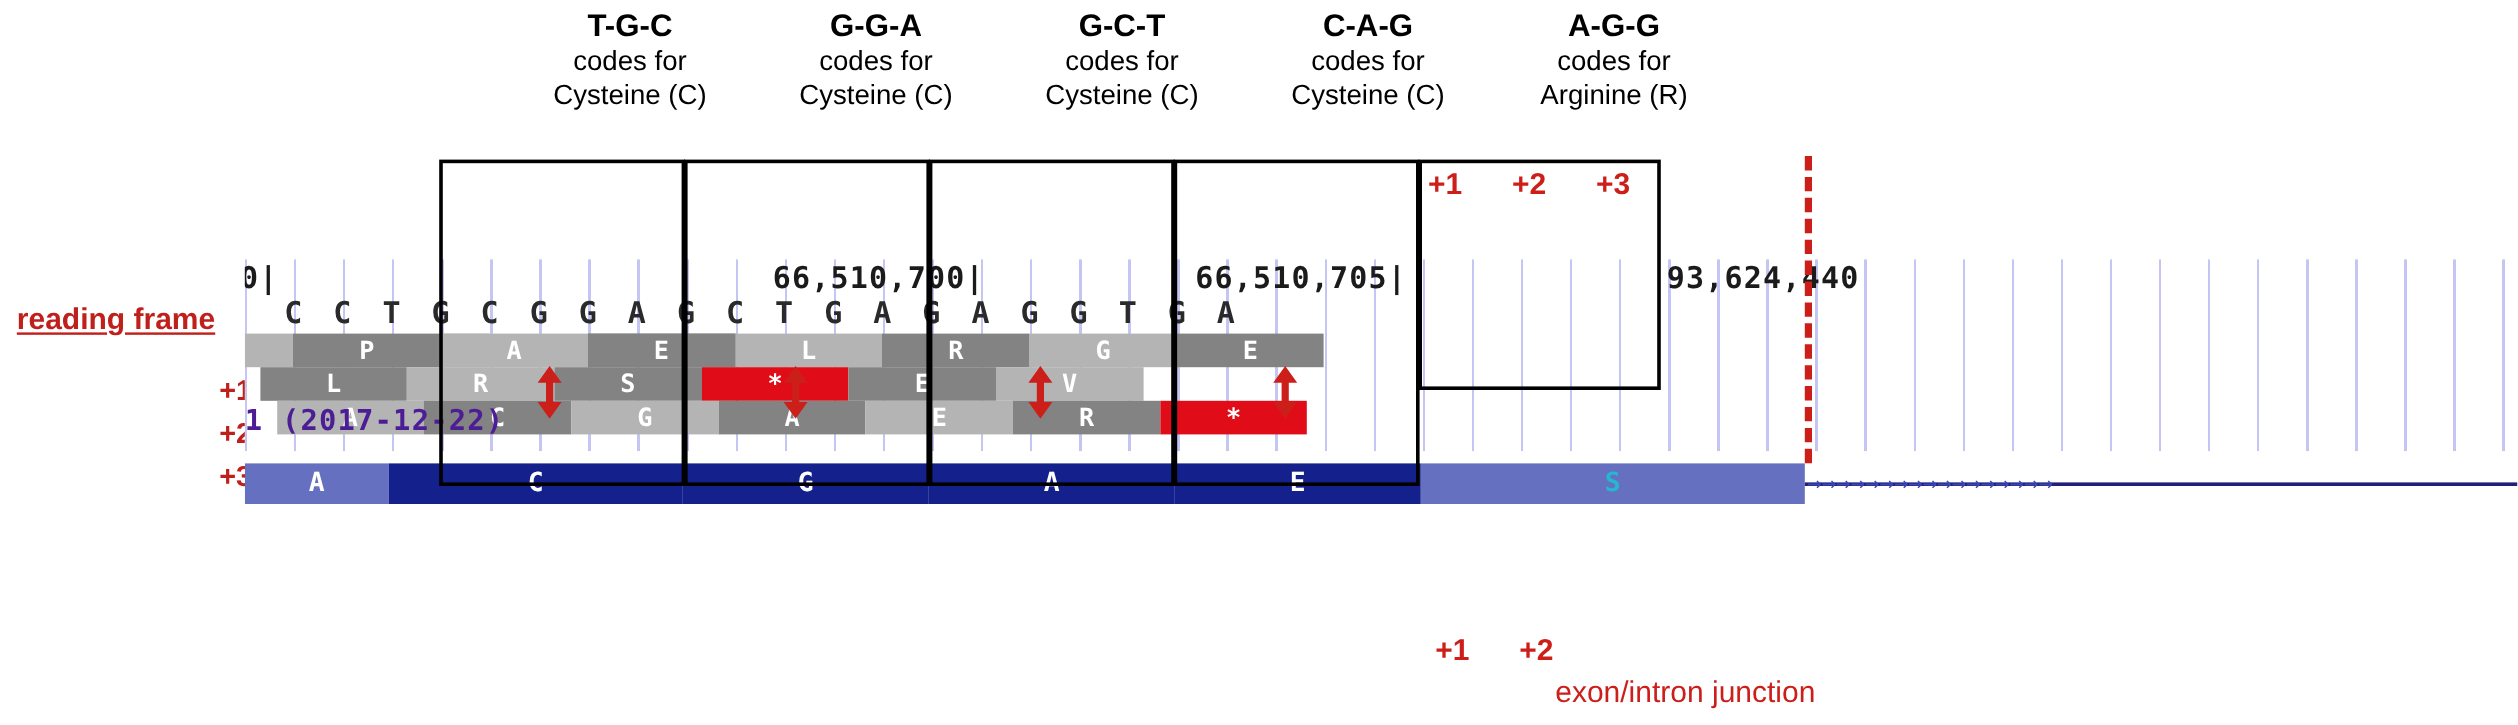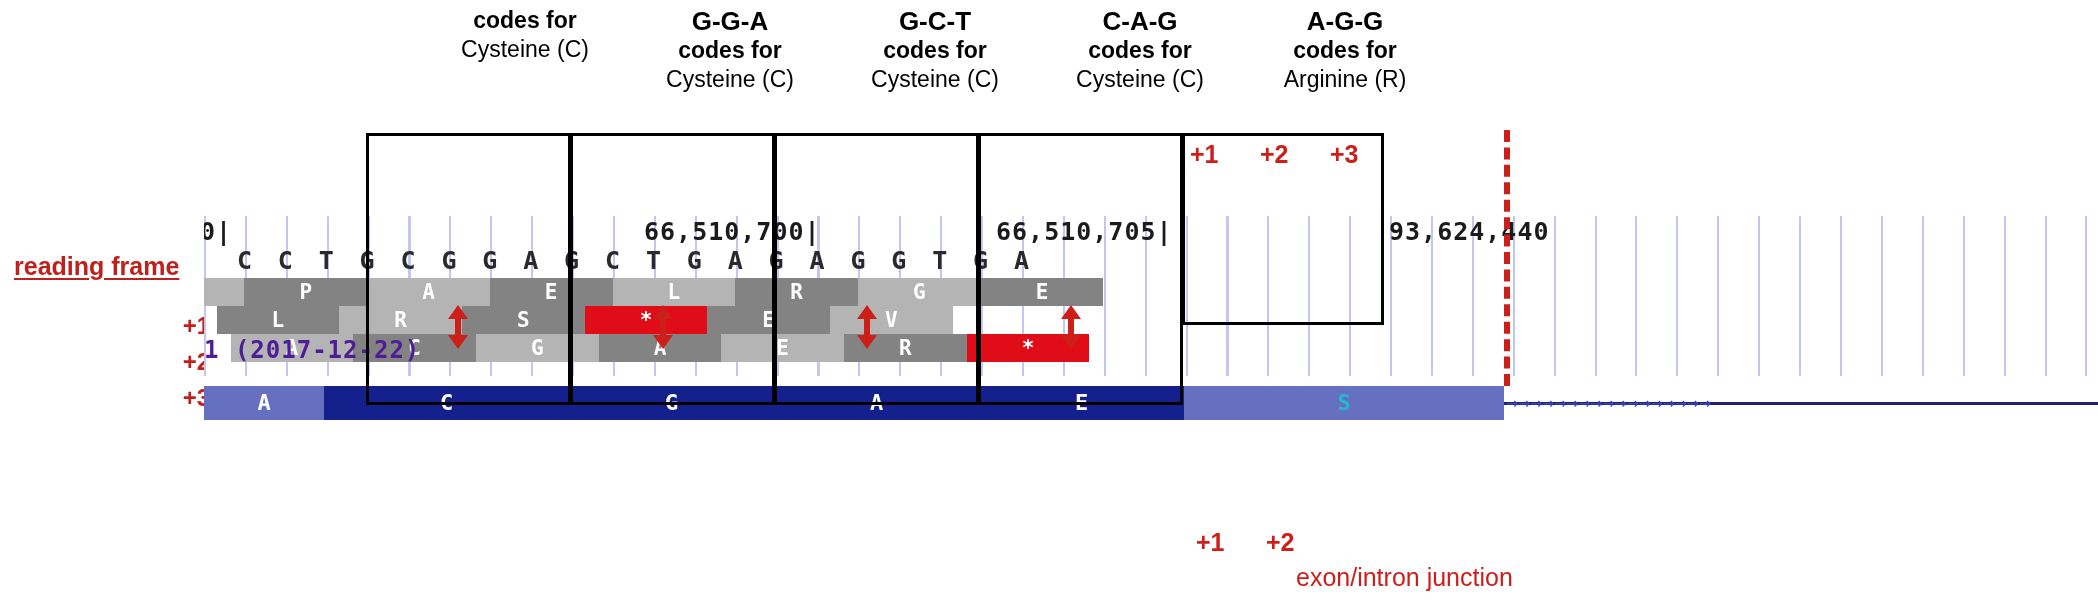--- a/index.html
+++ b/index.html
@@ -6,21 +6,21 @@
   body{
     width:2098px;height:604px;position:relative;overflow:hidden;
     font-family:"Liberation Sans", sans-serif;
     -webkit-font-smoothing:antialiased;
   }
   .abs{position:absolute;}
 
   
   .codon-ann{position:absolute;top:6px;width:240px;text-align:center;color:#000;}
   .codon-ann .triplet{font-size:26px;font-weight:bold;letter-spacing:0px;line-height:30px;}
-  .codon-ann .cf{font-size:23px;line-height:29px;font-weight:bold;}
+  .codon-ann .cf{font-size:23px;line-height:29px;font-weight:normal;}
   .codon-ann .aa{font-size:23px;line-height:29px;font-weight:normal;}
   .codon-ann .notaa{font-size:23px;line-height:28px;font-weight:bold;color:#c0201c;}
 
   
   #reading-frame-label{
     left:14px;top:252px;font-size:25px;font-weight:bold;color:#c0201c;
     text-decoration:underline;text-underline-offset:3px;
   }
   .frame-label{
     position:absolute;left:150px;width:60px;text-align:right;
@@ -89,20 +89,21 @@
 
   
   #verstr{position:absolute;left:0;top:100px;font-family:"DejaVu Sans Mono", monospace;
      font-size:24px;font-weight:bold;color:#4c1d95;letter-spacing:1px;white-space:nowrap;margin-top:20px;}
 </style>
 </head>
 <body>
 
 <div>
   <div class="codon-ann" style="left:405px">
+    <div class="triplet">T-G-C</div>
     <div class="cf">codes for</div>
     <div class="aa">Cysteine (C)</div>
   </div>
   <div class="codon-ann" style="left:610px">
     <div class="triplet">G-G-A</div>
     <div class="cf">codes for</div>
     <div class="aa">Cysteine (C)</div>
   </div>
   <div class="codon-ann" style="left:815px">
     <div class="triplet">G-C-T</div>

